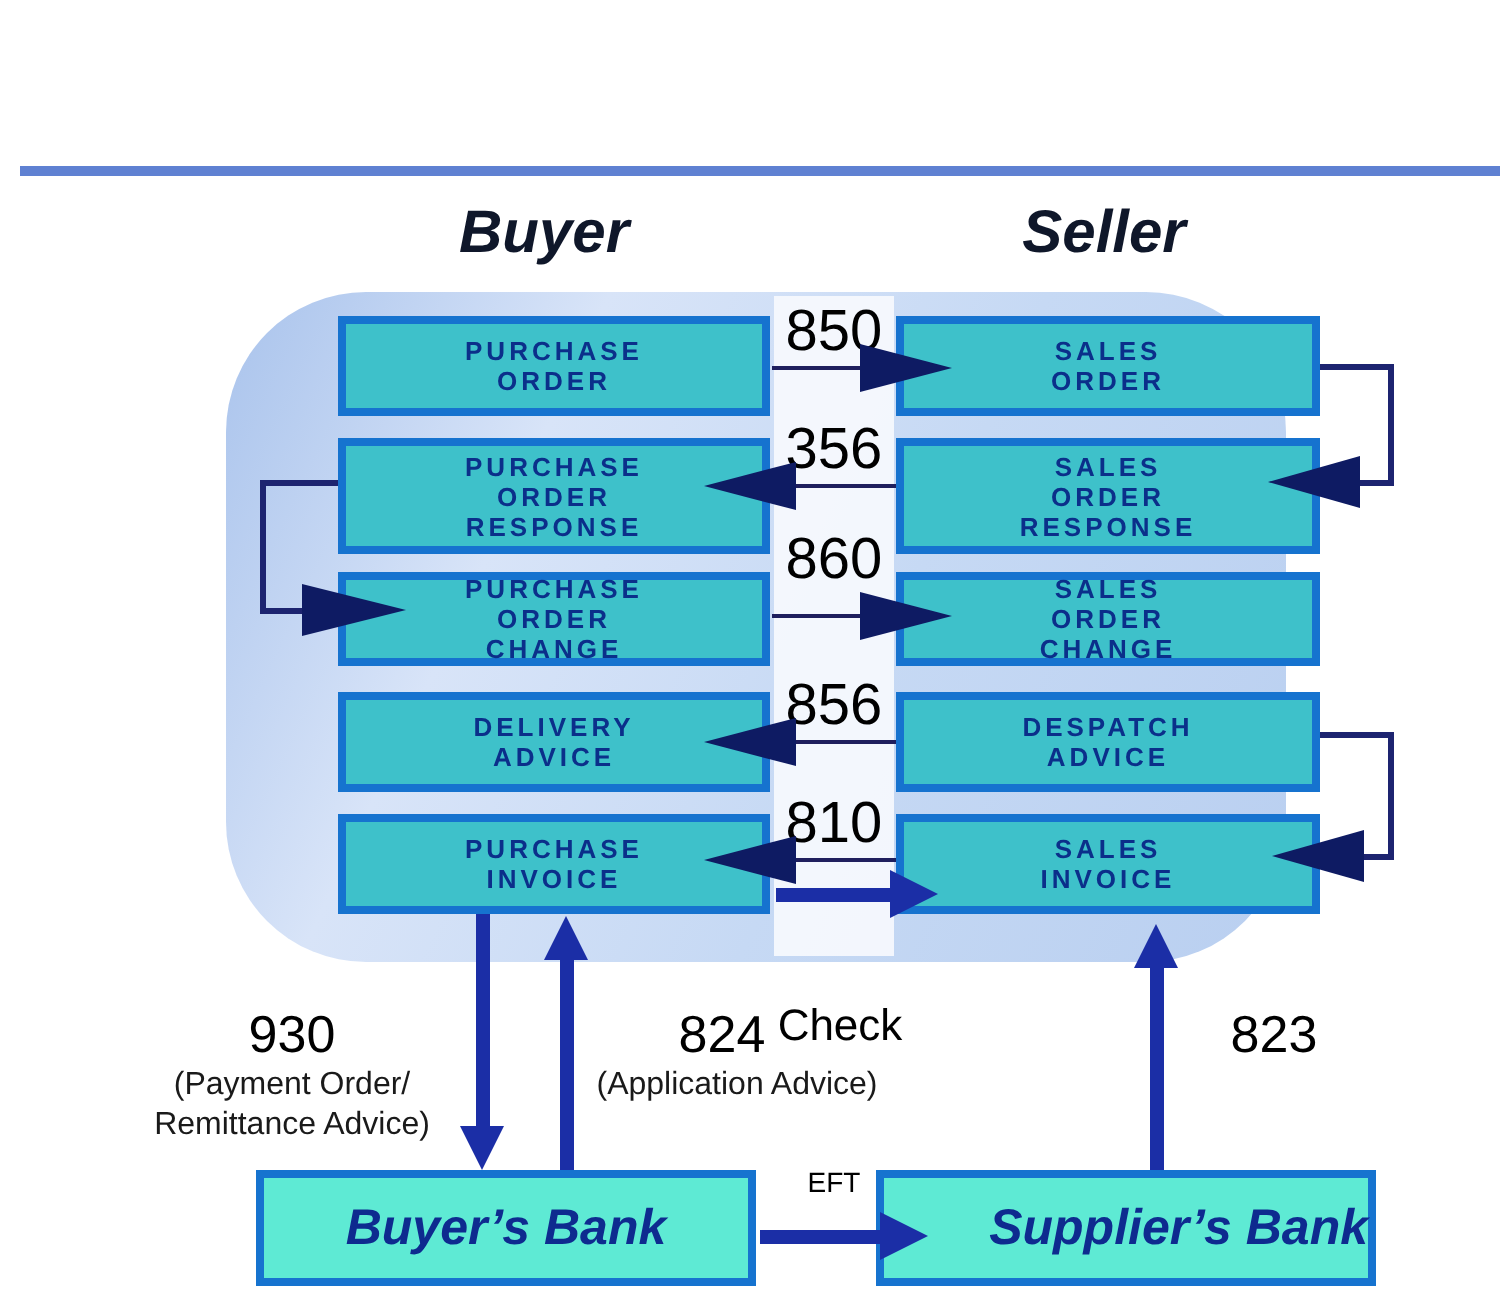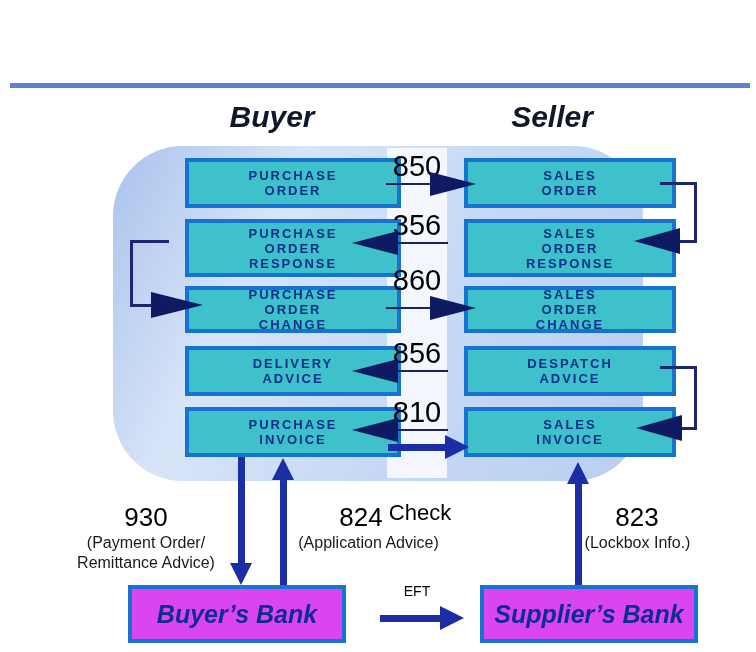--- a/index.html
+++ b/index.html
@@ -13,21 +13,21 @@
   .col-header{position:absolute;top:100px;width:160px;text-align:center;font-size:30px;
               font-weight:bold;font-style:italic;color:#0f172a;}
   .hdr-buyer{left:192px;}
   .hdr-seller{left:472px;}
 
   .blob{position:absolute;left:113px;top:146px;width:530px;height:335px;border-radius:70px;
         background:linear-gradient(115deg,#a9c3ec 0%,#d8e4f8 28%,#c6d9f4 60%,#b9cff0 100%);}
   .strip{position:absolute;left:387px;top:148px;width:60px;height:330px;background:rgba(246,249,253,0.93);}
 
   .flowbox{position:absolute;box-sizing:border-box;background:#3ec1ca;border:4px solid #1673cf;
-           display:flex;align-items:center;justify-content:center;text-align:center;margin-left:16px;}
+           display:flex;align-items:center;justify-content:center;text-align:center;}
   .flowbox span{font-size:13px;line-height:15px;font-weight:bold;letter-spacing:2px;
                 color:#0b2f8a;white-space:pre-line;}
   .colL{left:169px;width:216px;}
   .colR{left:448px;width:212px;}
   .r1{top:158px;height:50px;} .r2{top:219px;height:58px;} .r3{top:286px;height:47px;}
   .r4{top:346px;height:50px;} .r5{top:407px;height:50px;}
 
   .edi-code{position:absolute;left:372px;width:90px;text-align:center;font-size:29px;color:#000;}
   .c850{top:150px;} .c855{top:209px;} .c860{top:264px;} .c856{top:337px;} .c810{top:396px;}
 
@@ -57,25 +57,25 @@
   .check-label{left:370px;top:456px;width:100px;font-size:22px;margin-top:44px;}
   .eft-label{left:380px;top:583px;width:74px;font-size:14px;}
 
   .bcode{position:absolute;width:100px;text-align:center;font-size:26px;color:#000;top:502px;}
   .bnote{position:absolute;text-align:center;font-size:16px;line-height:20px;color:#1a1a1a;
          top:533px;white-space:pre-line;}
   .bc820{left:96px;} .bn820{left:46px;width:200px;}
   .bc824{left:311px;} .bn824{left:266px;width:205px;}
   .bc823{left:587px;} .bn823{left:540px;width:195px;}
 
-  .bank{position:absolute;top:585px;width:218px;height:58px;box-sizing:border-box;
-        background:#d946ef;border:4px solid #1673cf;display:flex;align-items:center;
+  .bank{position:absolute;top:585px;width:250px;height:58px;box-sizing:border-box;
+        background:#5eead4;border:4px solid #1673cf;display:flex;align-items:center;
         justify-content:center;}
   .bank span{font-size:25px;font-weight:bold;font-style:italic;color:#0e2b8f;}
-  .bank-buyer{left:128px;} .bank-supplier{left:480px;}
+  .bank-buyer{left:128px;} .bank-supplier{left:438px;justify-content:flex-end;}
 </style>
 </head>
 <body>
 
 <div class="stage">
 
   <div class="title-rule"></div>
 
   <div class="col-header hdr-buyer">Buyer</div>
   <div class="col-header hdr-seller">Seller</div>
@@ -195,21 +195,20 @@
     <div class="tri-up" style="left:0;top:0;"></div>
     <div class="thick-shaft-v" style="left:8px;top:20px;height:103px;"></div>
   </div>
 
   <div class="bcode bc820">930</div>
   <div class="bnote bn820">(Payment Order/
 Remittance Advice)</div>
   <div class="bcode bc824">824</div>
   <div class="bnote bn824">(Application Advice)</div>
   <div class="bcode bc823">823</div>
-  <div class="bnote bn823">(Lockbox Info.)</div>
 
   <div class="bank bank-buyer">
     <span>Buyer’s Bank</span>
     </div>
   <div class="bank bank-supplier">
     <span>Supplier’s Bank</span>
     </div>
 
   <div class="plain-label eft-label">EFT</div>
   <div style="position:absolute;left:380px;top:606px;width:84px;height:24px;">

